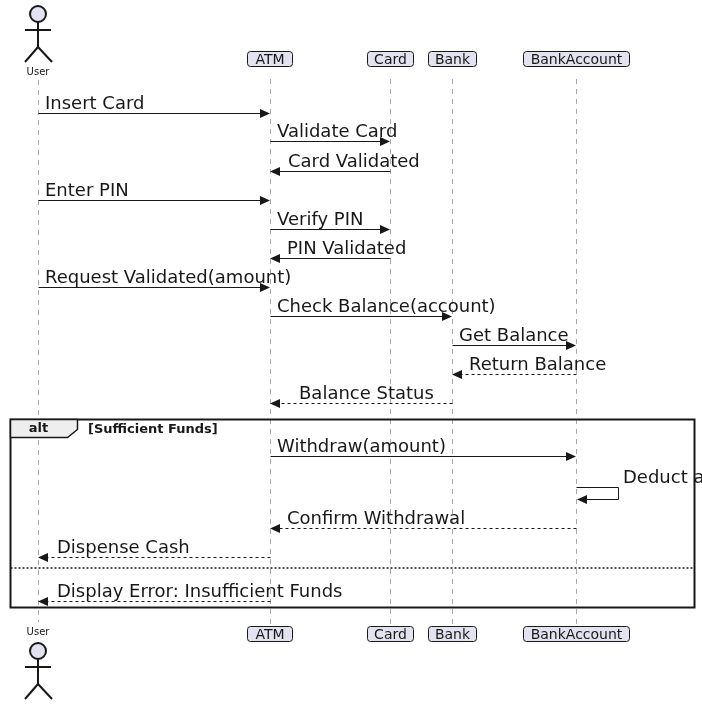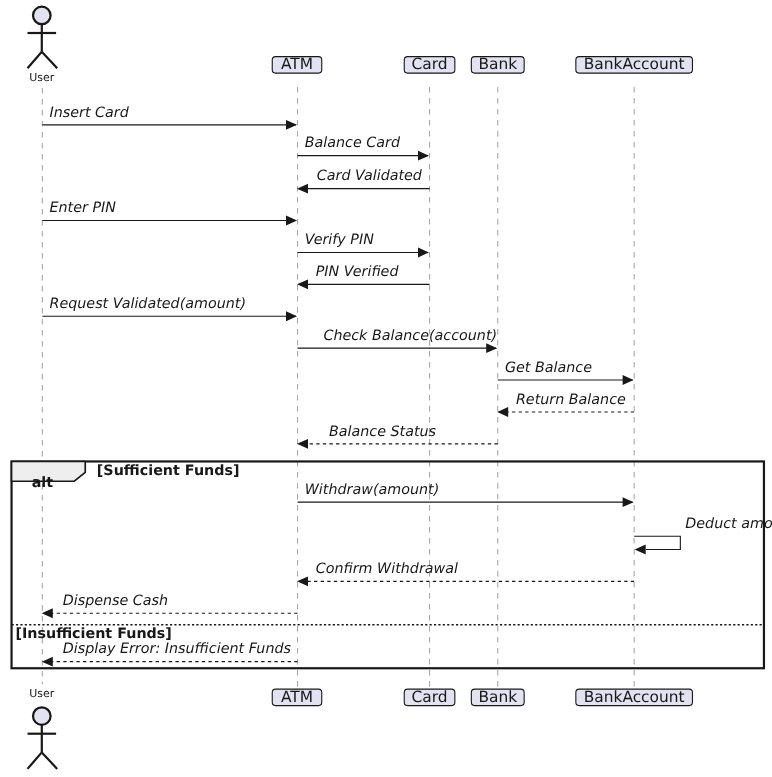--- a/index.html
+++ b/index.html
@@ -22,21 +22,21 @@
   .divider { stroke:var(--frame-border,#181818); stroke-width:1.4; stroke-dasharray:2,2; }
   .pentagon { fill:var(--frame-label-fill,#EEEEEE); stroke:var(--frame-border,#181818); stroke-width:1.5; }
   .pbox {
     position:absolute; height:16px; box-sizing:border-box;
     background:var(--participant-fill,#E2E2F0);
     border:1.5px solid var(--participant-border,#181818);
     border-radius:3.5px;
     display:flex; align-items:center; justify-content:center;
     font-size:14px; white-space:nowrap;
   }
-  .msg { position:absolute; font-size:13px; white-space:nowrap; line-height:15px;font-style:italic; }
+  .msg { position:absolute; font-size:18px; white-space:nowrap; line-height:15px; }
   .actor-label { position:absolute; font-size:10px; white-space:nowrap; transform:translateX(-50%); line-height:15px; }
   .fraglabel { position:absolute; font-size:13px; font-weight:bold; white-space:nowrap; line-height:16px;text-align:center; }
   .op { width:57px; text-align:center; }
 </style>
 </head>
 <body>
 
 <div class="canvas">
 
   <svg class="layer" width="702" height="706" viewBox="0 0 702 706">
@@ -140,33 +140,32 @@
 
   <div class="pbox" style="left:247px; top:626px; width:46px;">ATM</div>
   <div class="pbox" style="left:367px; top:626px; width:47px;">Card</div>
   <div class="pbox" style="left:428px; top:626px; width:49px;">Bank</div>
   <div class="pbox" style="left:523px; top:626px; width:107px;">BankAccount</div>
 
   <div class="actor-label" style="left:38px; top:64px;">User</div>
   <div class="actor-label" style="left:38px; top:624px;">User</div>
 
   <div class="msg" style="left:45px;  top:95px;">Insert Card</div>
-  <div class="msg" style="left:277px; top:123px;">Balance Card</div>
+  <div class="msg" style="left:277px; top:123px;">Validate Card</div>
   <div class="msg" style="left:288px; top:153px;">Card Validated</div>
   <div class="msg" style="left:45px;  top:182px;">Enter PIN</div>
   <div class="msg" style="left:277px; top:211px;">Verify PIN</div>
-  <div class="msg" style="left:287px; top:240px;">PIN Verified</div>
+  <div class="msg" style="left:287px; top:240px;">PIN Validated</div>
   <div class="msg" style="left:45px;  top:269px;">Request Validated(amount)</div>
-  <div class="msg" style="left:277px; top:298px;margin-left:17px;">Check Balance(account)</div>
+  <div class="msg" style="left:277px; top:298px;">Check Balance(account)</div>
   <div class="msg" style="left:459px; top:327px;">Get Balance</div>
   <div class="msg" style="left:469px; top:356px;">Return Balance</div>
   <div class="msg" style="left:287px; top:385px;margin-left:12px;">Balance Status</div>
   <div class="msg" style="left:277px; top:438px;text-align:center;">Withdraw(amount)</div>
   <div class="msg" style="left:583px; top:469px;margin-left:40px;">Deduct amount</div>
   <div class="msg" style="left:287px; top:510px;">Confirm Withdrawal</div>
   <div class="msg" style="left:57px;  top:539px;">Dispense Cash</div>
   <div class="msg" style="left:57px;  top:583px;">Display Error: Insufficient Funds</div>
 
-  <div class="fraglabel op" style="left:10px; top:420px;margin-top:12px;">alt</div>
+  <div class="fraglabel op" style="left:10px; top:420px;">alt</div>
   <div class="fraglabel" style="left:88px; top:421px;">[Sufficient Funds]</div>
-  <div class="fraglabel" style="left:14px; top:569px;">[Insufficient Funds]</div>
 
 </div>
 
 </body></html>

